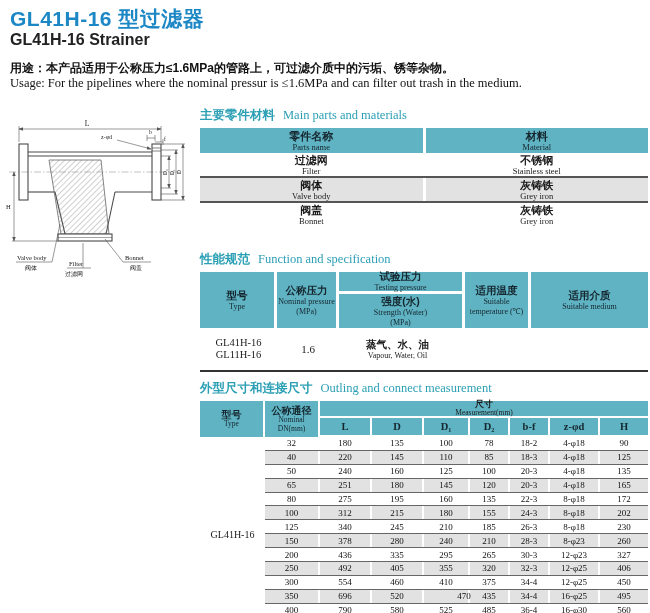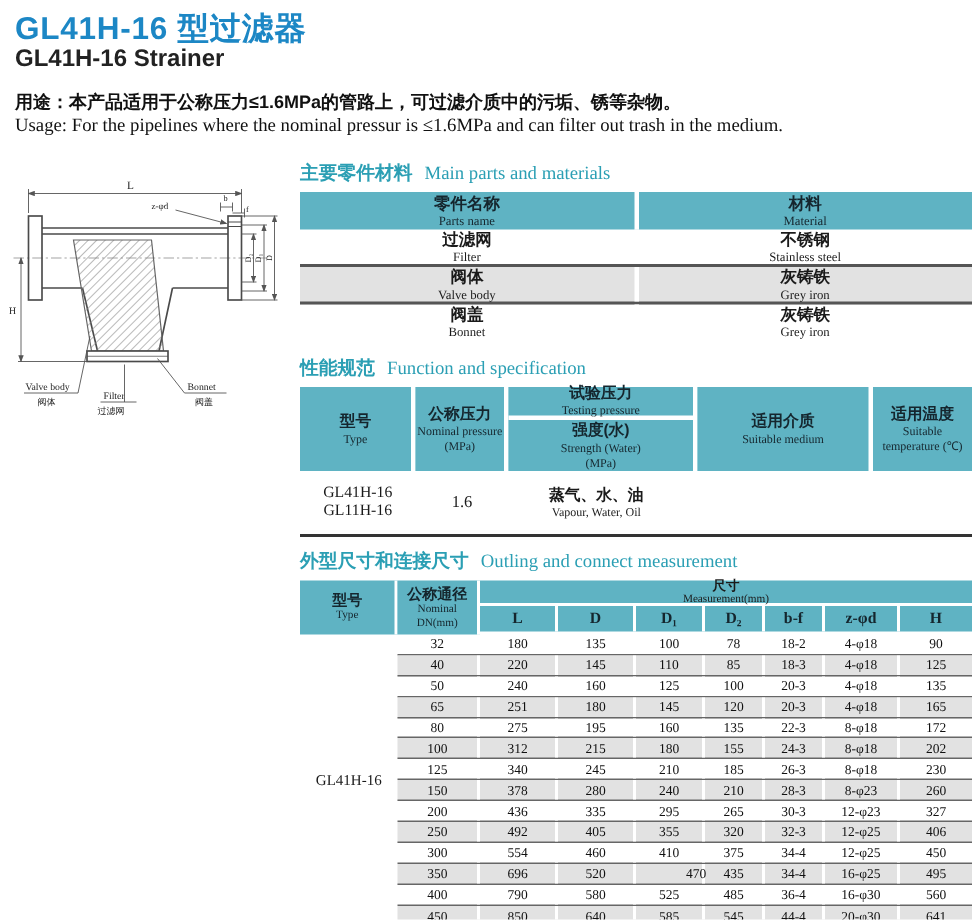--- a/index.html
+++ b/index.html
@@ -16,21 +16,21 @@
   .drawing{position:absolute;left:3px;top:108px;width:194px;height:180px;}
   .drawing svg{width:100%;height:100%;}
   
   .rightcol{position:absolute;left:200px;top:108px;width:448px;}
   .sec-title{font-size:12.5px;color:#2b9fb4;height:15px;line-height:15px;margin-bottom:5px;white-space:nowrap;}
   .sec-title .cn{font-weight:bold;}
   .sec-title .en{font-family:"Liberation Serif",serif;margin-left:8px;}
   .cjk{font-weight:bold;}
   .eng{font-family:"Liberation Serif",serif;font-weight:normal;}
   
-  .pt{width:448px;margin-bottom:12px;}
+  .pt{width:448px;margin-bottom:26px;}
   .pt-header{display:flex;height:25px;}
   .pt-header .pt-cell{background:#5fb3c3;color:#15262e;}
   .pt-cell{flex:1;display:flex;flex-direction:column;justify-content:center;align-items:center;box-sizing:border-box;}
   .pt-cell:first-child{border-right:3px solid #fff;}
   .pt-cell .cjk{font-size:11px;line-height:12px;}
   .pt-cell .eng{font-size:8.5px;line-height:10px;}
   .pt-row{display:flex;height:23px;}
   .pt-row.gray{background:#e2e2e2;border-top:2px solid #555;border-bottom:2px solid #555;}
   
   .ft{width:448px;margin-bottom:9px;}
@@ -253,28 +253,28 @@
         <div class="ft-sub-top">
           <div class="cjk">试验压力</div>
           <div class="eng">Testing pressure</div>
         </div>
         <div class="ft-sub-bot">
           <div class="cjk">强度(水)</div>
           <div class="eng">Strength (Water)</div>
           <div class="eng">(MPa)</div>
         </div>
       </div>
-      <div class="ft-hcell ft-c5">
-        <div class="cjk">适用介质</div>
-        <div class="eng">Suitable medium</div>
-      </div>
       <div class="ft-hcell ft-c4">
         <div class="cjk">适用温度</div>
         <div class="eng">Suitable</div>
         <div class="eng">temperature (℃)</div>
+      </div>
+      <div class="ft-hcell ft-c5">
+        <div class="cjk">适用介质</div>
+        <div class="eng">Suitable medium</div>
       </div>
     </div>
     <div class="ft-row">
       <div class="ft-dcell ft-c1">
         <div class="ft-type-line">GL41H-16</div>
         <div class="ft-type-line">GL11H-16</div>
       </div>
       <div class="ft-dcell ft-c2">
         <div class="num">1.6</div>
       </div>

